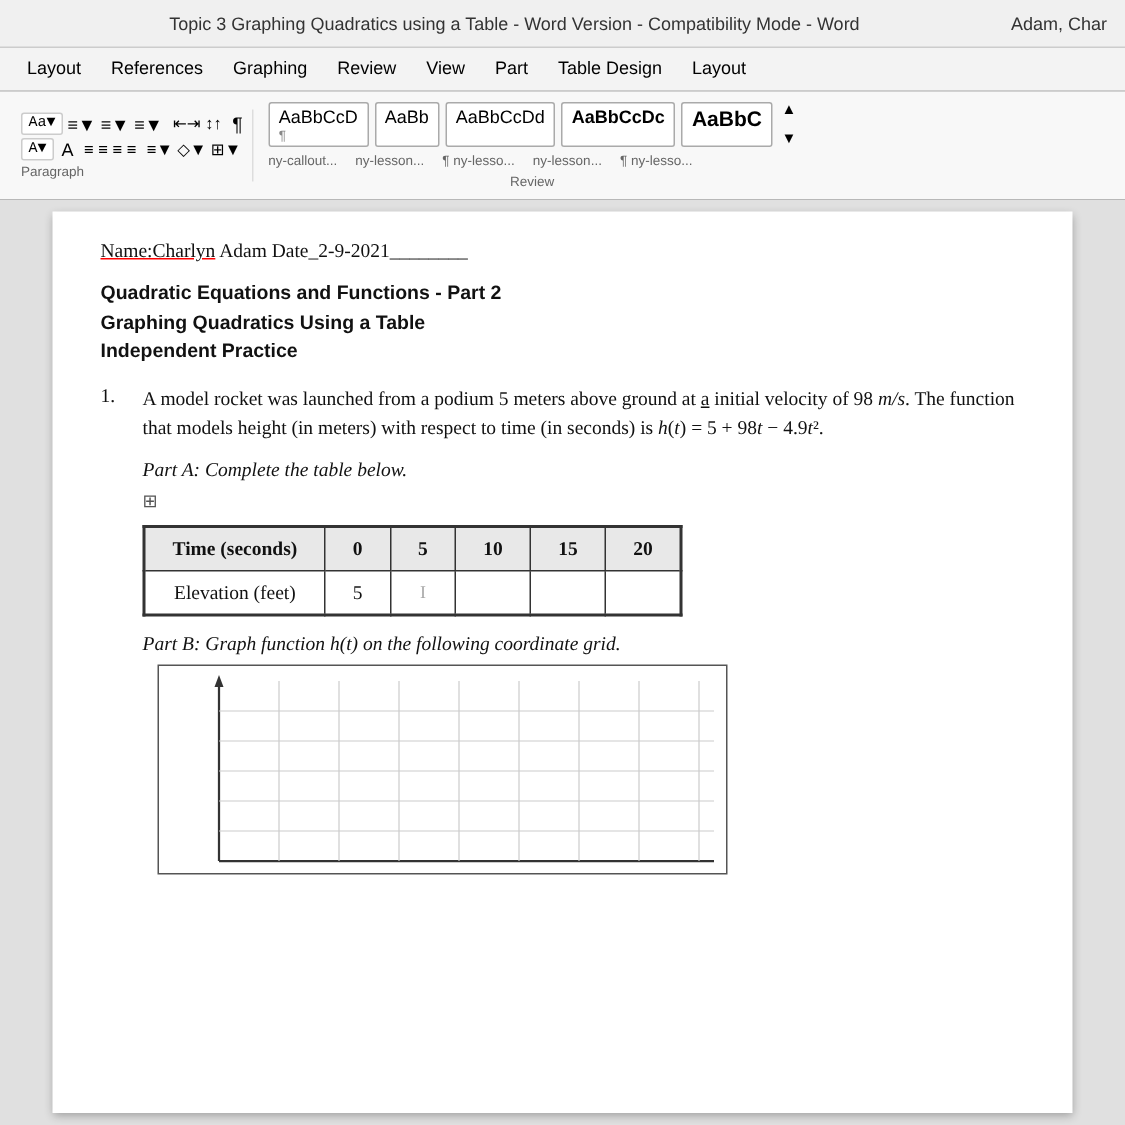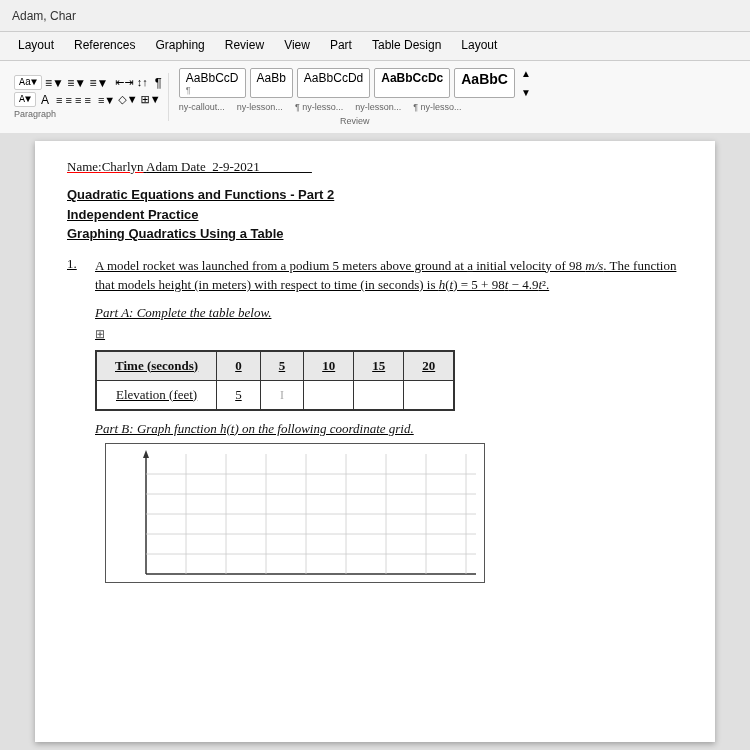--- a/index.html
+++ b/index.html
@@ -134,21 +134,20 @@
       align-items: center;
     }
 
     .document-page {
       background: #fff;
       width: 100%;
       max-width: 680px;
       padding: 18px 30px 16px 32px;
       box-shadow: 0 2px 6px rgba(0,0,0,0.3);
       flex: 1;
-      text-decoration: underline;
     }
 
     .doc-header-line {
       font-family: 'Times New Roman', serif;
       font-size: 13px;
       margin-bottom: 10px;
       color: #111;
     }
 
     .doc-header-line .underline {
@@ -238,20 +237,21 @@
     .underline-text {
       text-decoration: underline;
     }
   </style>
 </head>
 <body>
 
 <div class="screen">
 
   <div class="title-bar">
+    <div class="title-bar-text">Topic 3  Graphing Quadratics using a Table - Word Version  -  Compatibility Mode  -  Word</div>
     <div class="title-bar-right">Adam, Char</div>
   </div>
 
   <div class="ribbon-tabs">
     <div class="ribbon-tab">Layout</div>
     <div class="ribbon-tab">References</div>
     <div class="ribbon-tab">Graphing</div>
     <div class="ribbon-tab">Review</div>
     <div class="ribbon-tab">View</div>
     <div class="ribbon-tab">Part</div>
@@ -320,22 +320,22 @@
   <div class="document-area">
     <div class="document-page">
 
       <div class="doc-header-line">
         <span class="underline" style="text-decoration:underline; text-decoration-color:red;">Name:Charlyn</span>
         <span>  Adam  Date_2-9-2021________</span>
       </div>
 
       <div class="doc-title">
         <div>Quadratic Equations and Functions - Part 2</div>
+        <div>Graphing Quadratics Using a Table</div>
         <div>Independent Practice</div>
-        <div>Graphing Quadratics Using a Table</div>
       </div>
 
       <div class="doc-body">
         <div class="problem-item">
           <span class="problem-number">1.</span>
           <div class="problem-text">
             A model rocket was launched from a podium 5 meters above ground at <span class="underline-text">a</span>
             initial velocity of 98 <em>m/s</em>.  The function that models height (in meters) with
             respect to time (in seconds) is <em>h</em>(<em>t</em>) = 5 + 98<em>t</em> − 4.9<em>t</em>².
           </div>

